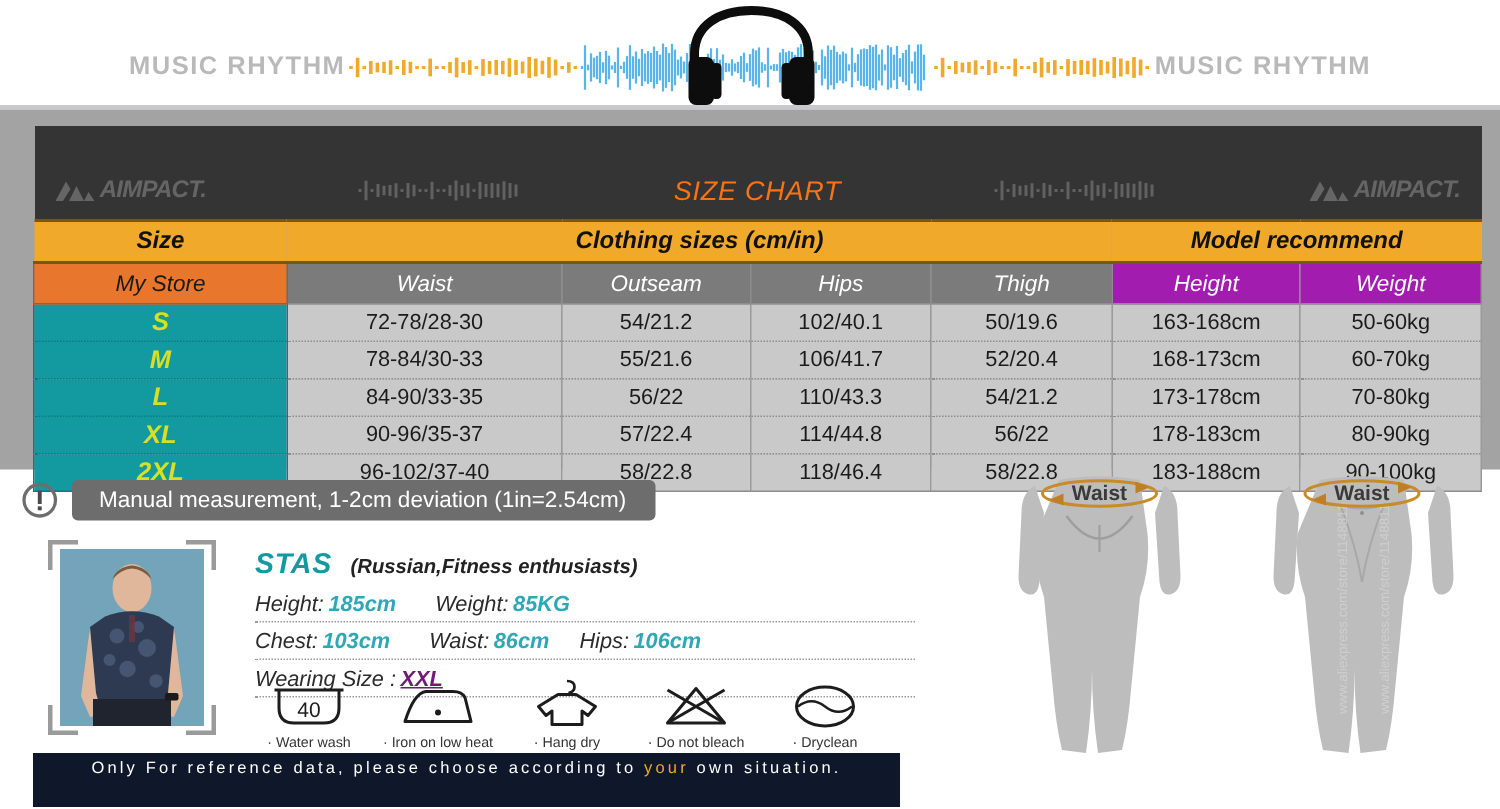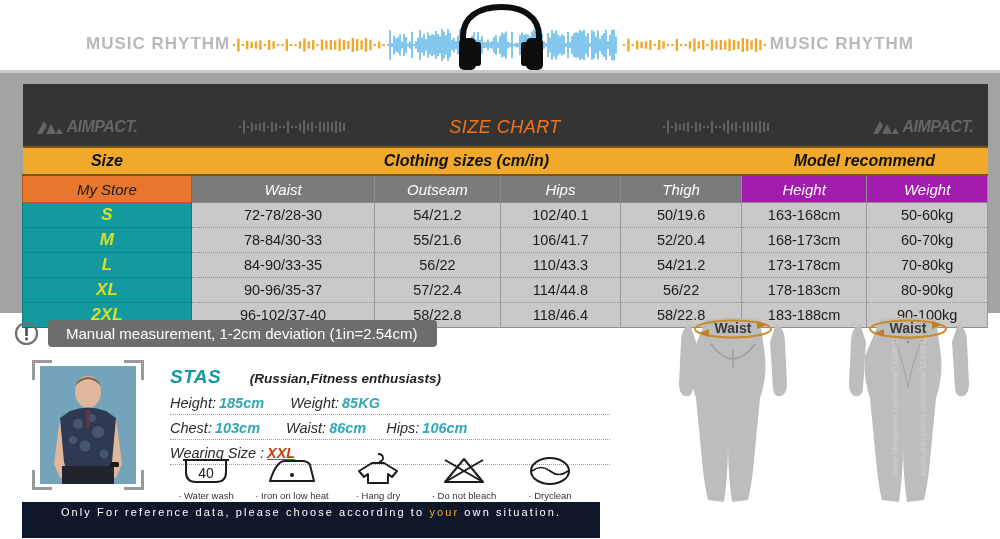--- a/index.html
+++ b/index.html
@@ -88,27 +88,27 @@
          background:#6ea2b8;}
   .corner{position:absolute;width:17px;height:17px;border:3px solid #9a9a9a;}
   .corner.tl{left:0;top:0;border-right:none;border-bottom:none;}
   .corner.tr{right:0;top:0;border-left:none;border-bottom:none;}
   .corner.bl{left:0;bottom:0;border-right:none;border-top:none;}
   .corner.br{right:0;bottom:0;border-left:none;border-top:none;}
 
   .model-info{position:absolute;left:170px;top:366px;width:440px;}
   .mi-name{white-space:nowrap;margin-bottom:7px;}
   .mi-name .nm{color:#139aa0;font-size:19px;font-weight:bold;font-style:italic;letter-spacing:.5px;}
-  .mi-name .sub{color:#222;font-size:13.5px;font-style:italic;font-weight:bold;margin-left:24px;}
+  .mi-name .sub{color:#222;font-size:13.5px;font-style:italic;font-weight:bold;margin-left:8px;}
   .mi-line{
     border-bottom:1px dotted #9a9a9a;padding-bottom:3px;margin-bottom:5px;
     font-size:14.5px;font-style:italic;color:#2b2b2b;white-space:nowrap;
   }
   .mi-line .v{color:#2fa8b5;font-weight:bold;margin-left:3px;}
-  .mi-line .v.orange{color:#c2410c;text-decoration:underline;}
+  .mi-line .v.orange{color:#701a75;text-decoration:underline;}
   .mi-line .lbl{font-weight:normal;}
   .gap-l{margin-left:22px;}
   .gap-m{margin-left:16px;}
 
   
   .care{position:absolute;left:168px;top:452px;width:420px;display:flex;
         justify-content:space-between;align-items:flex-end;}
   .care-item{width:76px;text-align:center;}
   .care-glyph{height:34px;display:flex;align-items:flex-end;justify-content:center;}
   .care-label{font-size:9.5px;color:#333;margin-top:4px;white-space:nowrap;}

